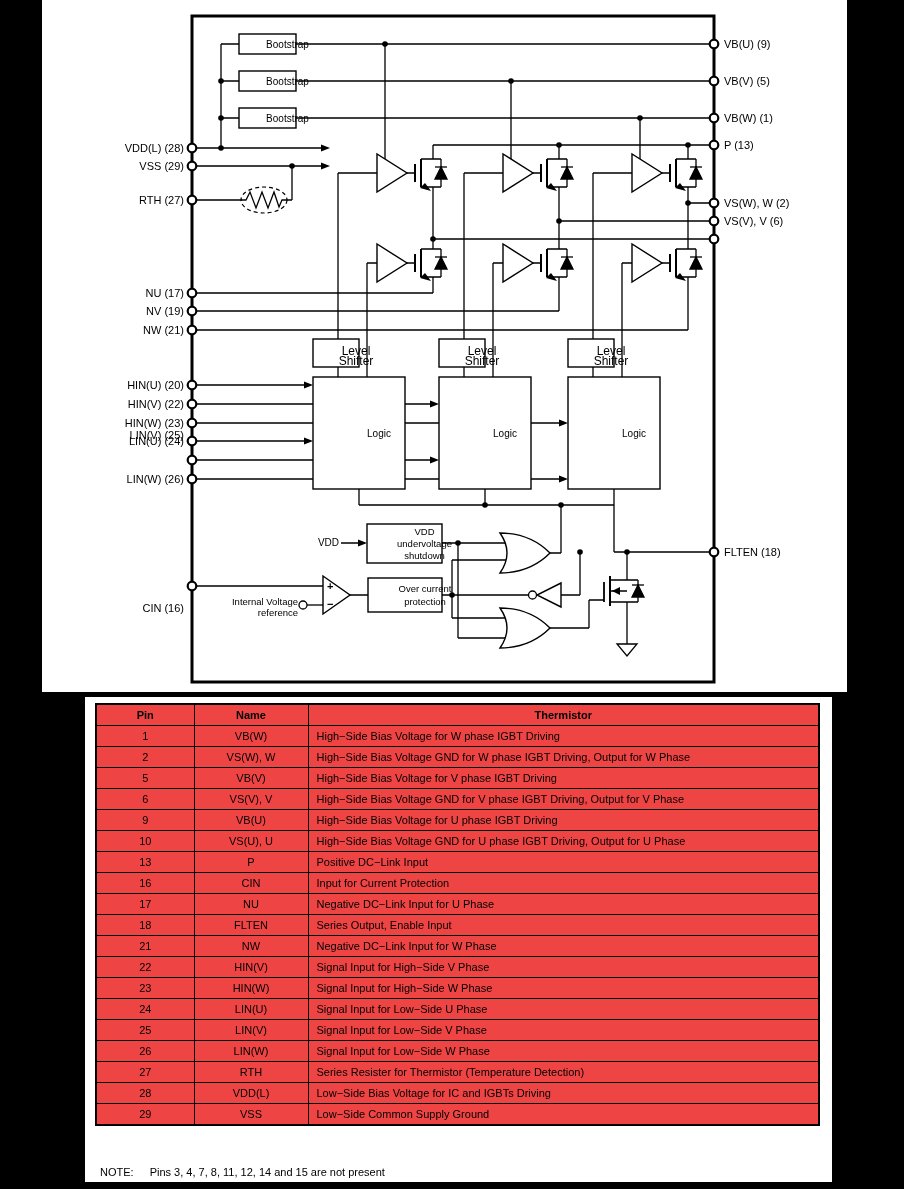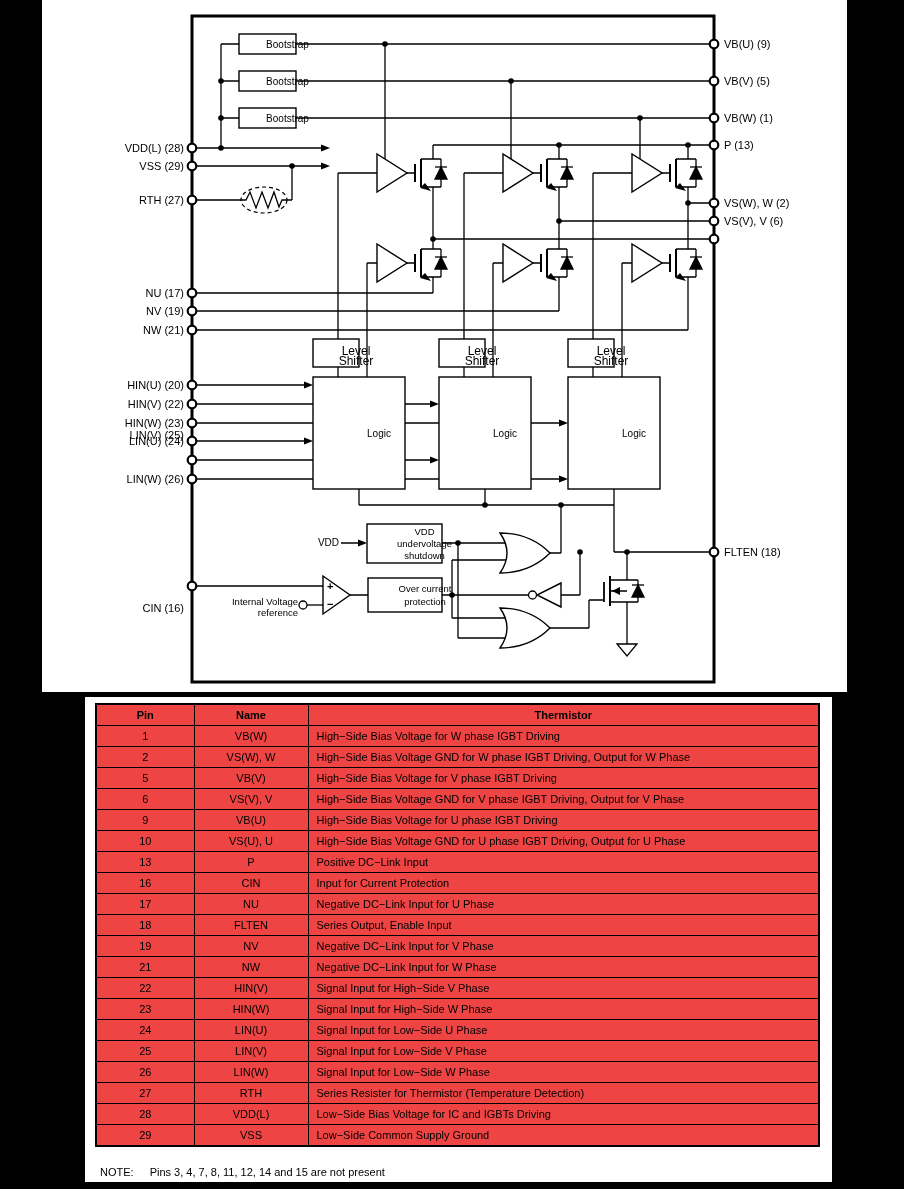--- a/index.html
+++ b/index.html
@@ -358,25 +358,20 @@
             <td class="col-pin">17</td>
             <td class="col-name">NU</td>
             <td class="col-desc">Negative DC−Link Input for U Phase</td>
           </tr>
           <tr>
             <td class="col-pin">18</td>
             <td class="col-name">FLTEN</td>
             <td class="col-desc">Series Output, Enable Input</td>
           </tr>
           <tr>
-            <td class="col-pin">19</td>
-            <td class="col-name">NV</td>
-            <td class="col-desc">Negative DC−Link Input for V Phase</td>
-          </tr>
-          <tr>
             <td class="col-pin">21</td>
             <td class="col-name">NW</td>
             <td class="col-desc">Negative DC−Link Input for W Phase</td>
           </tr>
           <tr>
             <td class="col-pin">22</td>
             <td class="col-name">HIN(V)</td>
             <td class="col-desc">Signal Input for High−Side V Phase</td>
           </tr>
           <tr>

